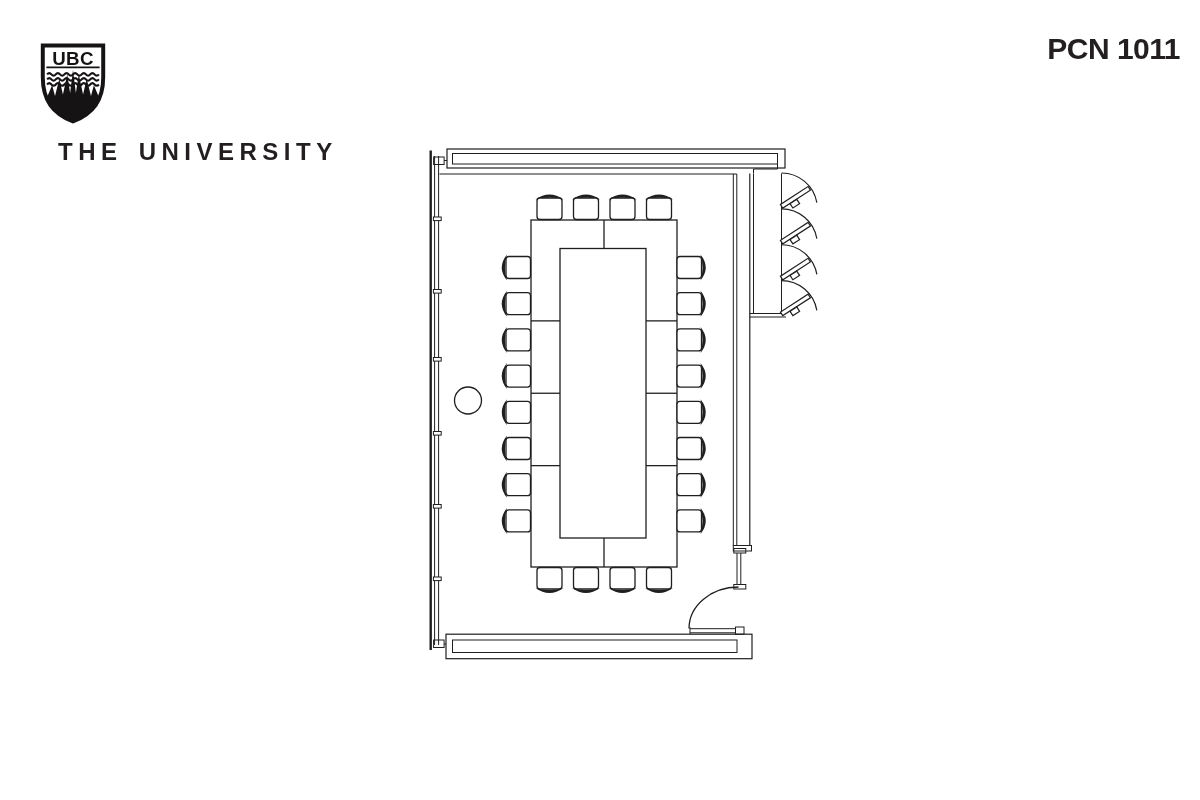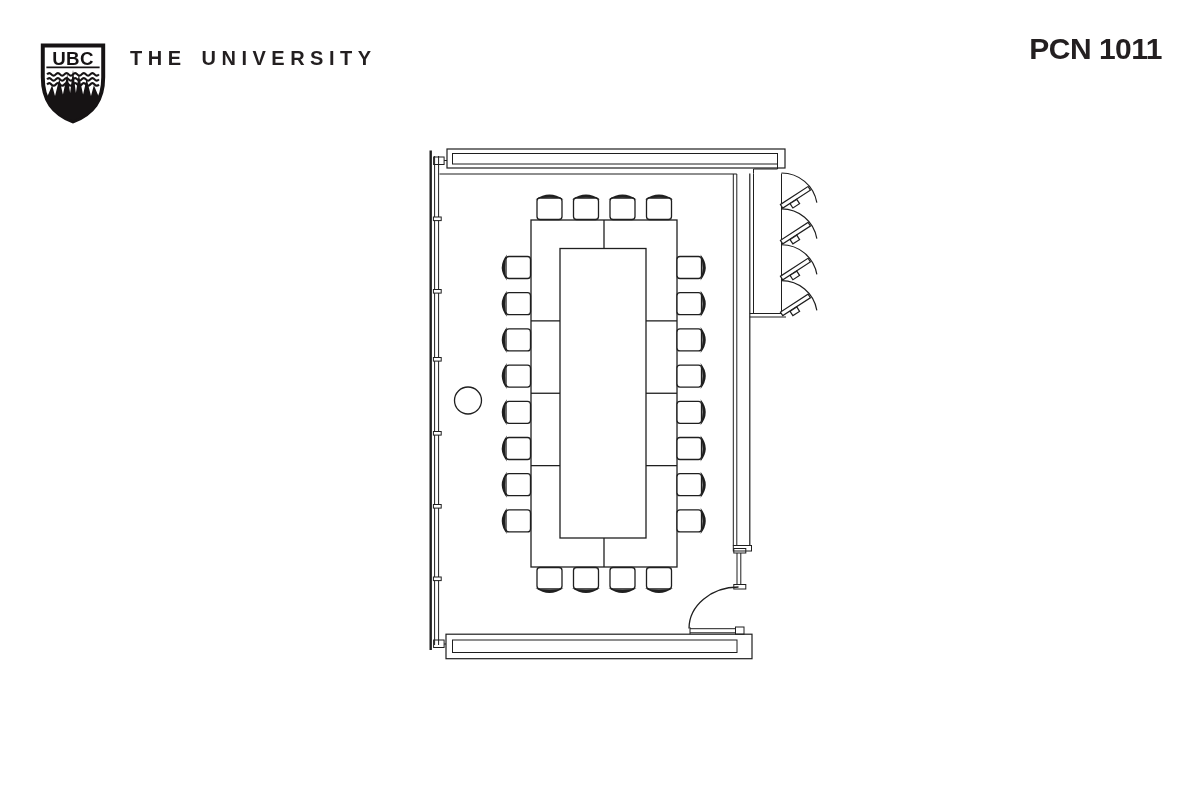--- a/index.html
+++ b/index.html
@@ -3,30 +3,30 @@
 <meta charset="utf-8">
 <style>
   :root { --ink:#231f20; --line:#1f1f1f; --bg:#ffffff; }
   html,body { margin:0; padding:0; }
   body {
     width:1200px; height:800px; position:relative; overflow:hidden;
     background:var(--bg);
     font-family:"Liberation Sans", sans-serif;
     color:var(--ink);
   }
-  .brand { position:absolute; left:37px; top:42px; display:flex; align-items:flex-start; }
+  .brand { position:absolute; left:37px; top:42px; display:flex; align-items:flex-start;flex-direction:column; }
   .crest { width:72px; height:82px; flex:0 0 auto; }
   .uni-name {
-    margin-left:21px; margin-top:1px;
-    font-size:20px; font-weight:bold; line-height:30px;
+    margin-left:21px; margin-top:13px;
+    font-size:24px; font-weight:bold; line-height:30px;
     letter-spacing:5.5px; word-spacing:4px; color:var(--ink);
     white-space:nowrap;
   }
   .room-code {
-    position:absolute; top:32px; right:38px;
+    position:absolute; top:32px; right:20px;
     font-size:30px; font-weight:bold; letter-spacing:-0.5px;
     color:var(--ink); white-space:nowrap;
   }
   .plan { position:absolute; left:0; top:0; width:1200px; height:800px; color:var(--line); }
   .crest text, .plan text { font-family:"Liberation Sans", sans-serif; }
 </style>
 </head>
 <body>
 
 <header>

